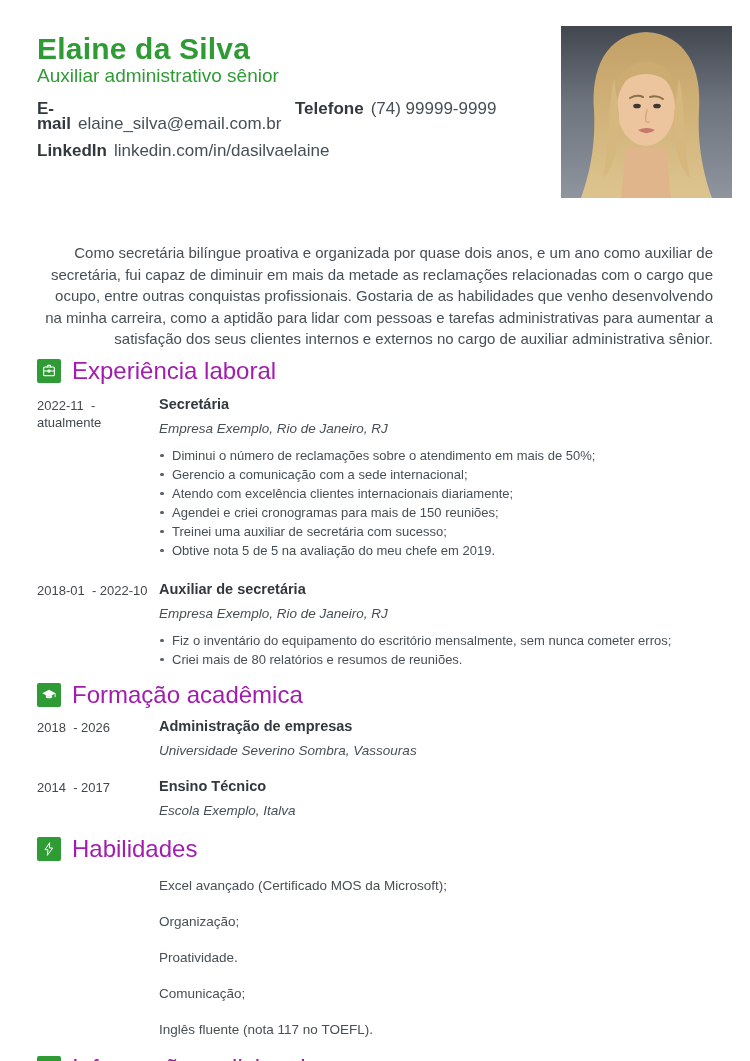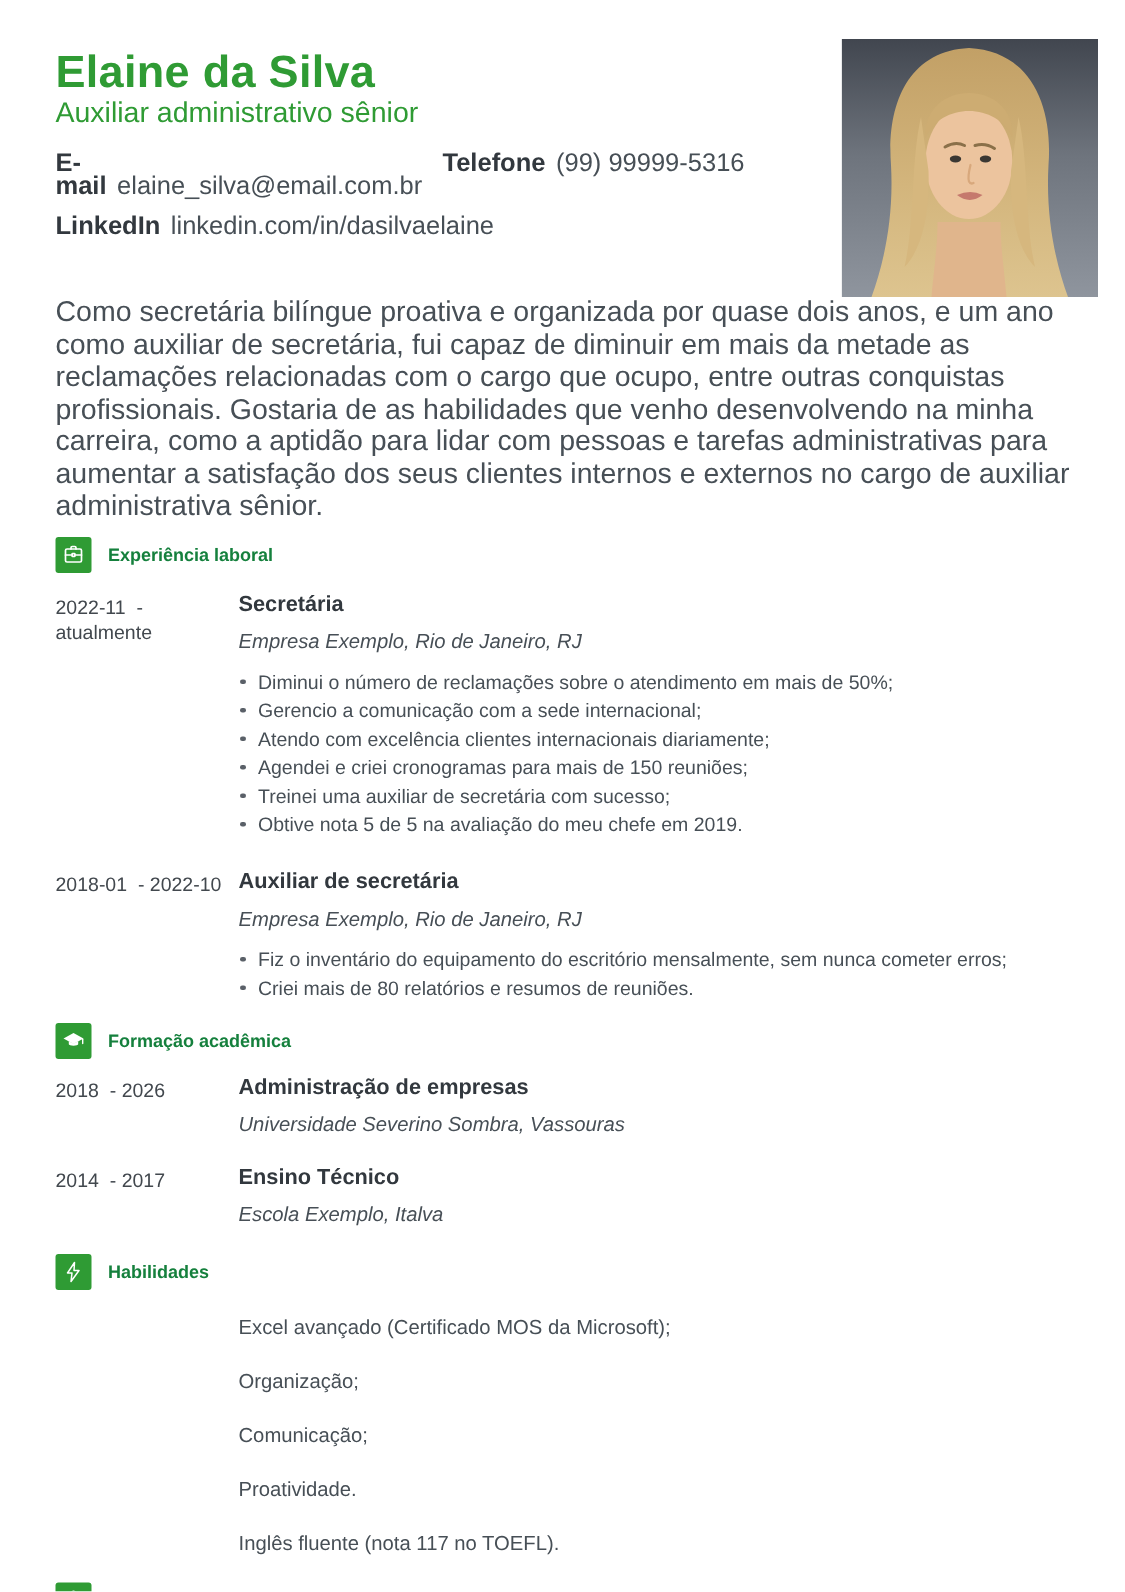--- a/index.html
+++ b/index.html
@@ -30,37 +30,38 @@
 
   .photo {
     position: absolute; top: 26px; left: 551px;
     width: 171px; height: 172px;
     overflow: hidden;
   }
   .photo svg { display: block; width: 171px; height: 172px; }
 
   
   .summary {
-    margin: 40px 27px 0 27px;
-    font-size: 19px; line-height: 21.5px;
+    margin: 84px 27px 0 27px;
+    font-size: 15px; line-height: 21.5px;
     color: #474f56;
+    text-align: right;
   }
 
   
   .section-head {
     display: flex; align-items: center; gap: 11px;
     margin: 0 27px;
   }
   .section-icon {
     flex: 0 0 24px; width: 24px; height: 24px;
     background: #2f9b34; border-radius: 2px;
     display: flex; align-items: center; justify-content: center;
   }
   .section-icon svg { width: 16px; height: 16px; display: block; }
-  .section-title { font-size: 12px; line-height: 24px; font-weight: bold; color: #15803d; }
+  .section-title { font-size: 24px; line-height: 24px; font-weight: normal; color: #a21caf; }
 
   
   .entry {
     display: grid; grid-template-columns: 122px 1fr;
     padding: 0 27px;
   }
   .entry-dates { font-size: 13px; line-height: 17px; color: #42484e; padding-top: 1px; white-space: pre-wrap; }
   .entry-title { font-size: 14.5px; line-height: 17px; font-weight: bold; color: #32383e; }
   .entry-sub { margin-top: 8px; font-size: 13.5px; line-height: 16px; font-style: italic; color: #474f56; }
 
@@ -98,21 +99,21 @@
 <div class="page">
 
   <div class="header">
     <div class="name">Elaine da Silva</div>
     <div class="job-title">Auxiliar administrativo sênior</div>
     <div class="contacts">
       <div>
         <span class="contact-label">E-mail</span><span class="contact-value">elaine_silva@email.com.br</span>
       </div>
       <div>
-        <span class="contact-label">Telefone</span><span class="contact-value">(99) 99999-5316</span>
+        <span class="contact-label">Telefone</span><span class="contact-value">(74) 99999-9999</span>
       </div>
       <div>
         <span class="contact-label">LinkedIn</span><span class="contact-value">linkedin.com/in/dasilvaelaine</span>
       </div>
     </div>
   </div>
 
   <div class="photo">
     <svg viewBox="0 0 171 172" xmlns="http://www.w3.org/2000/svg">
       <defs>
@@ -217,22 +218,22 @@
       <svg viewBox="0 0 24 24" fill="none" stroke="#ffffff" stroke-width="1.5" stroke-linejoin="round">
         <polygon points="13,2.5 6,13 10.5,13 9.5,21.5 17.5,10.5 12.5,10.5"></polygon>
       </svg>
     </span>
     <h2 class="section-title">Habilidades</h2>
   </div>
 
   <ul class="skills-list">
     <li>Excel avançado (Certificado MOS da Microsoft);</li>
     <li>Organização;</li>
+    <li>Proatividade.</li>
     <li>Comunicação;</li>
-    <li>Proatividade.</li>
     <li>Inglês fluente (nota 117 no TOEFL).</li>
   </ul>
 
   <div class="section-head gap-sec-add">
     <span class="section-icon">
       <svg viewBox="0 0 24 24" fill="none" stroke="#ffffff" stroke-width="1.6" stroke-linecap="round">
         <circle cx="12" cy="4.8" r="2"></circle>
         <path d="M12 6.8 V19.5"></path>
         <path d="M8.5 9.6 H15.5"></path>
         <path d="M5.5 13.5 a6.5 6.5 0 0 0 13 0"></path>

